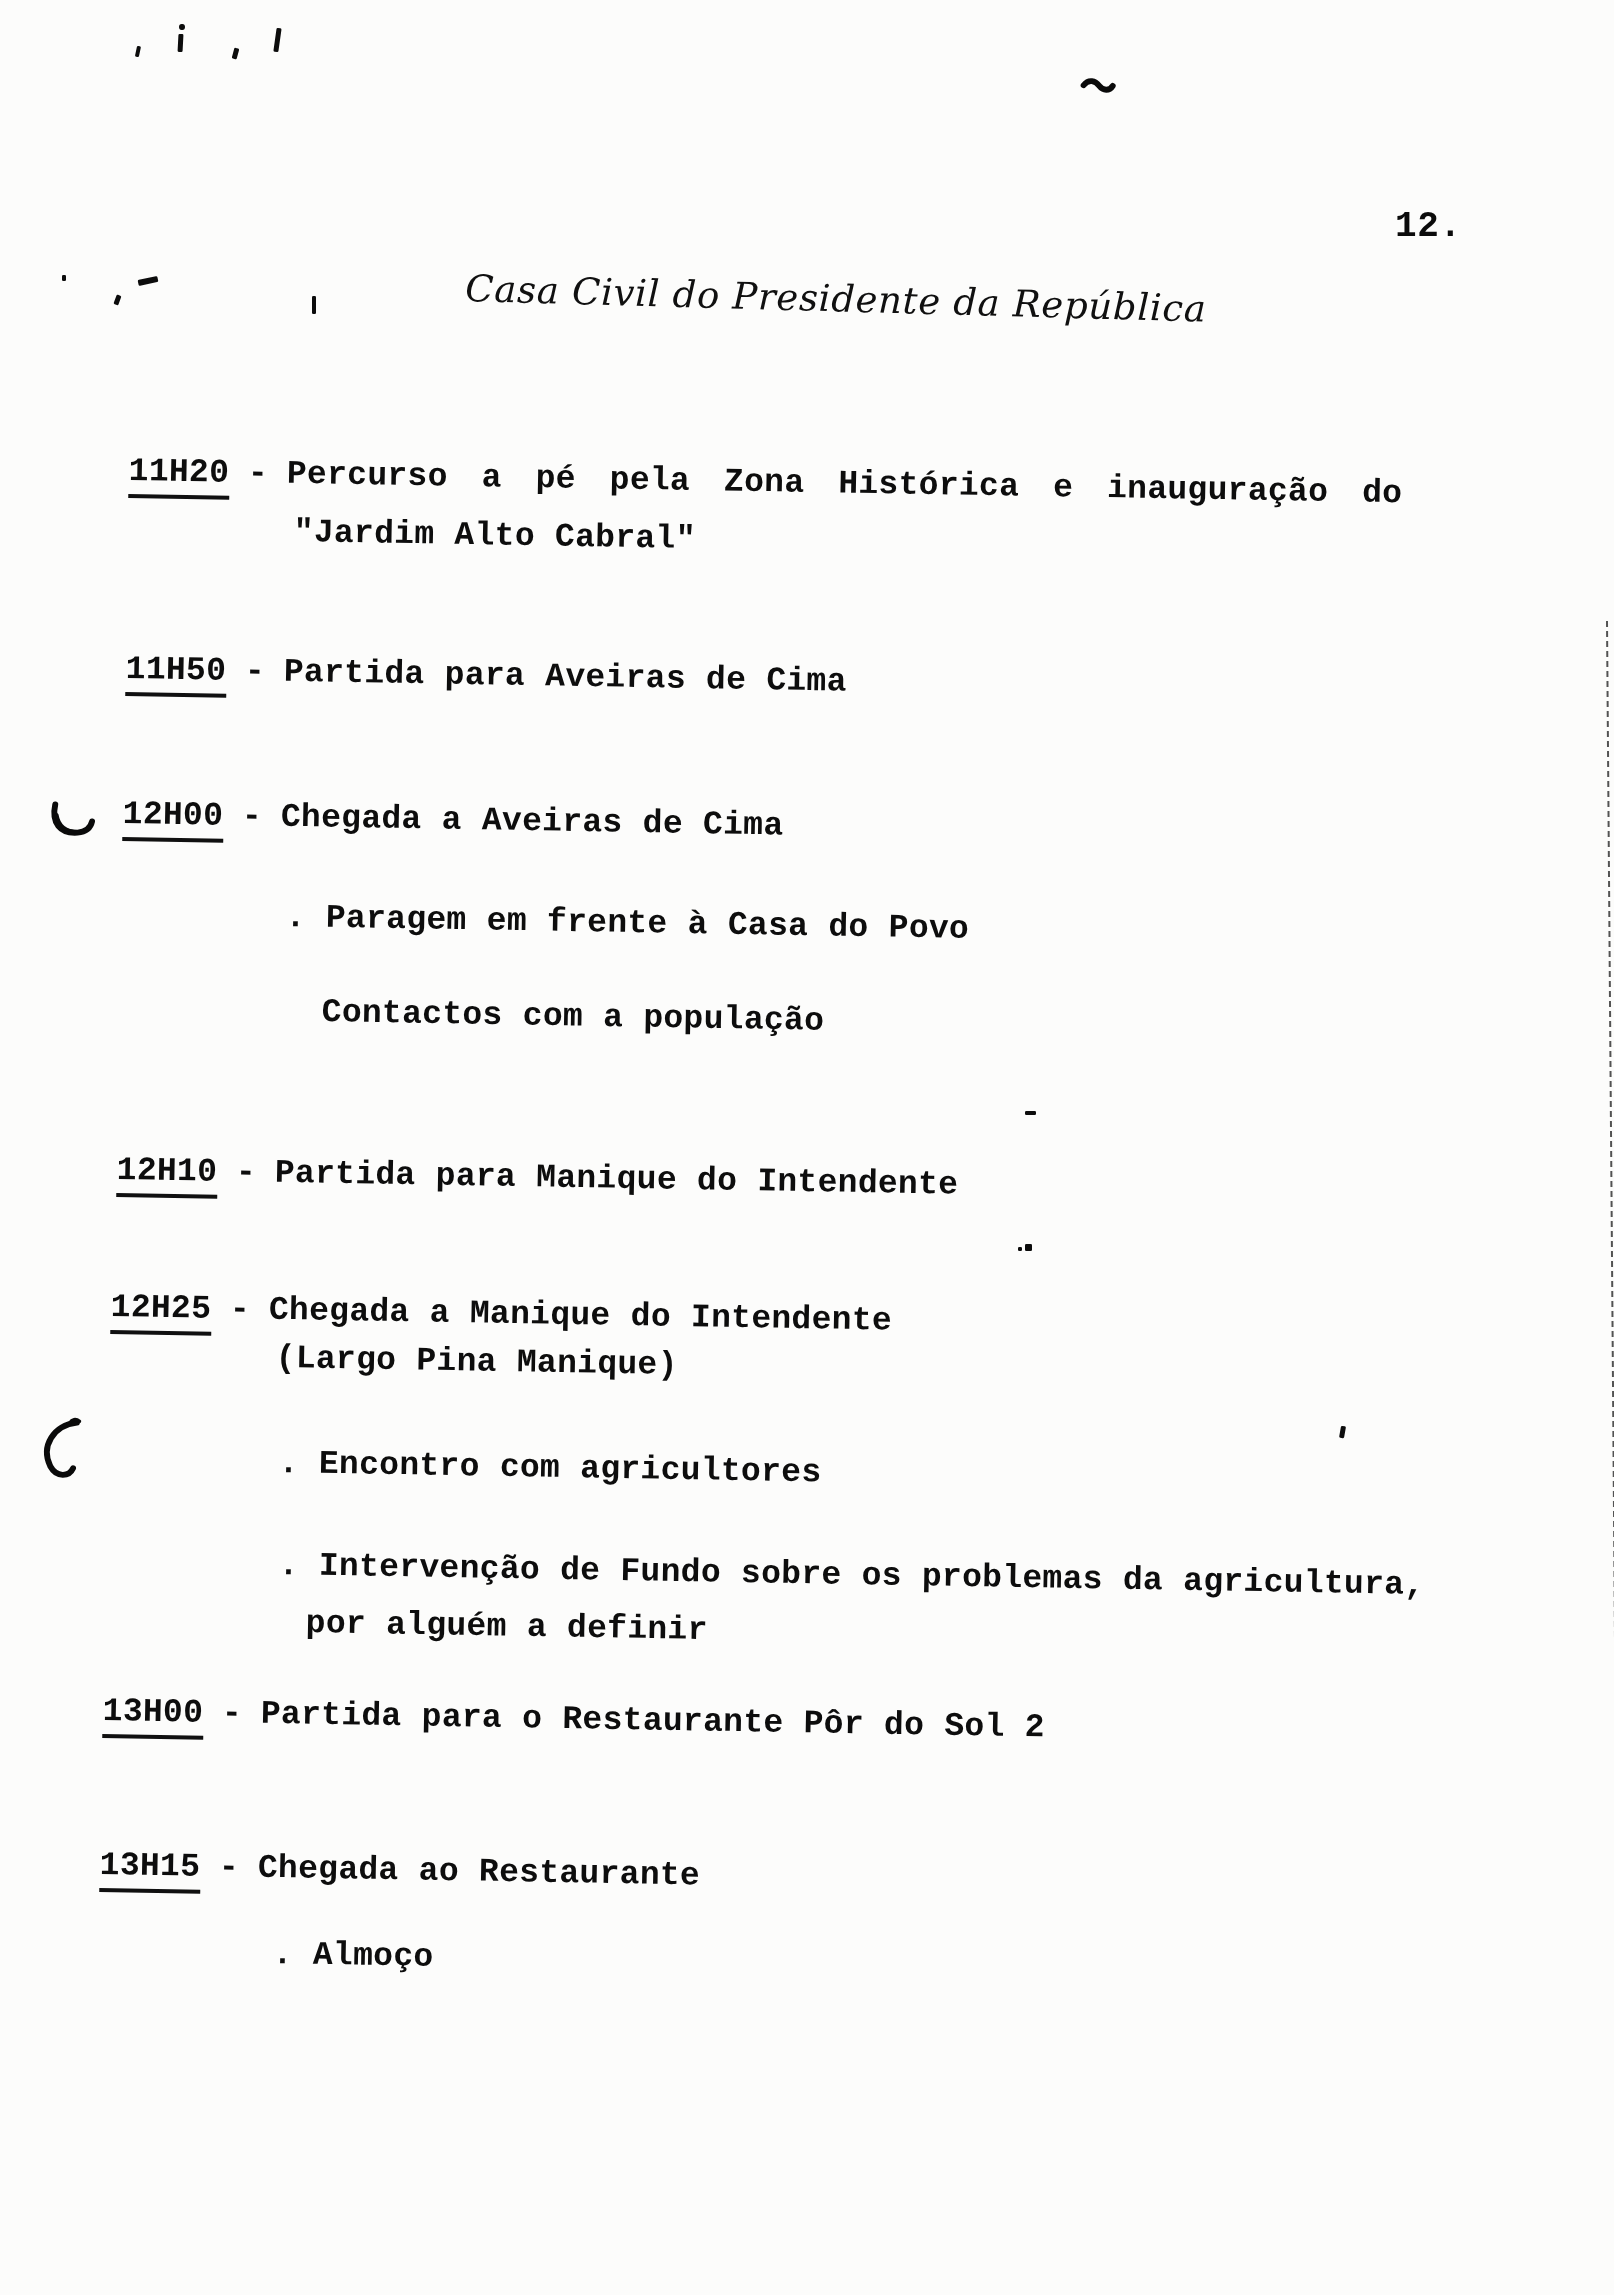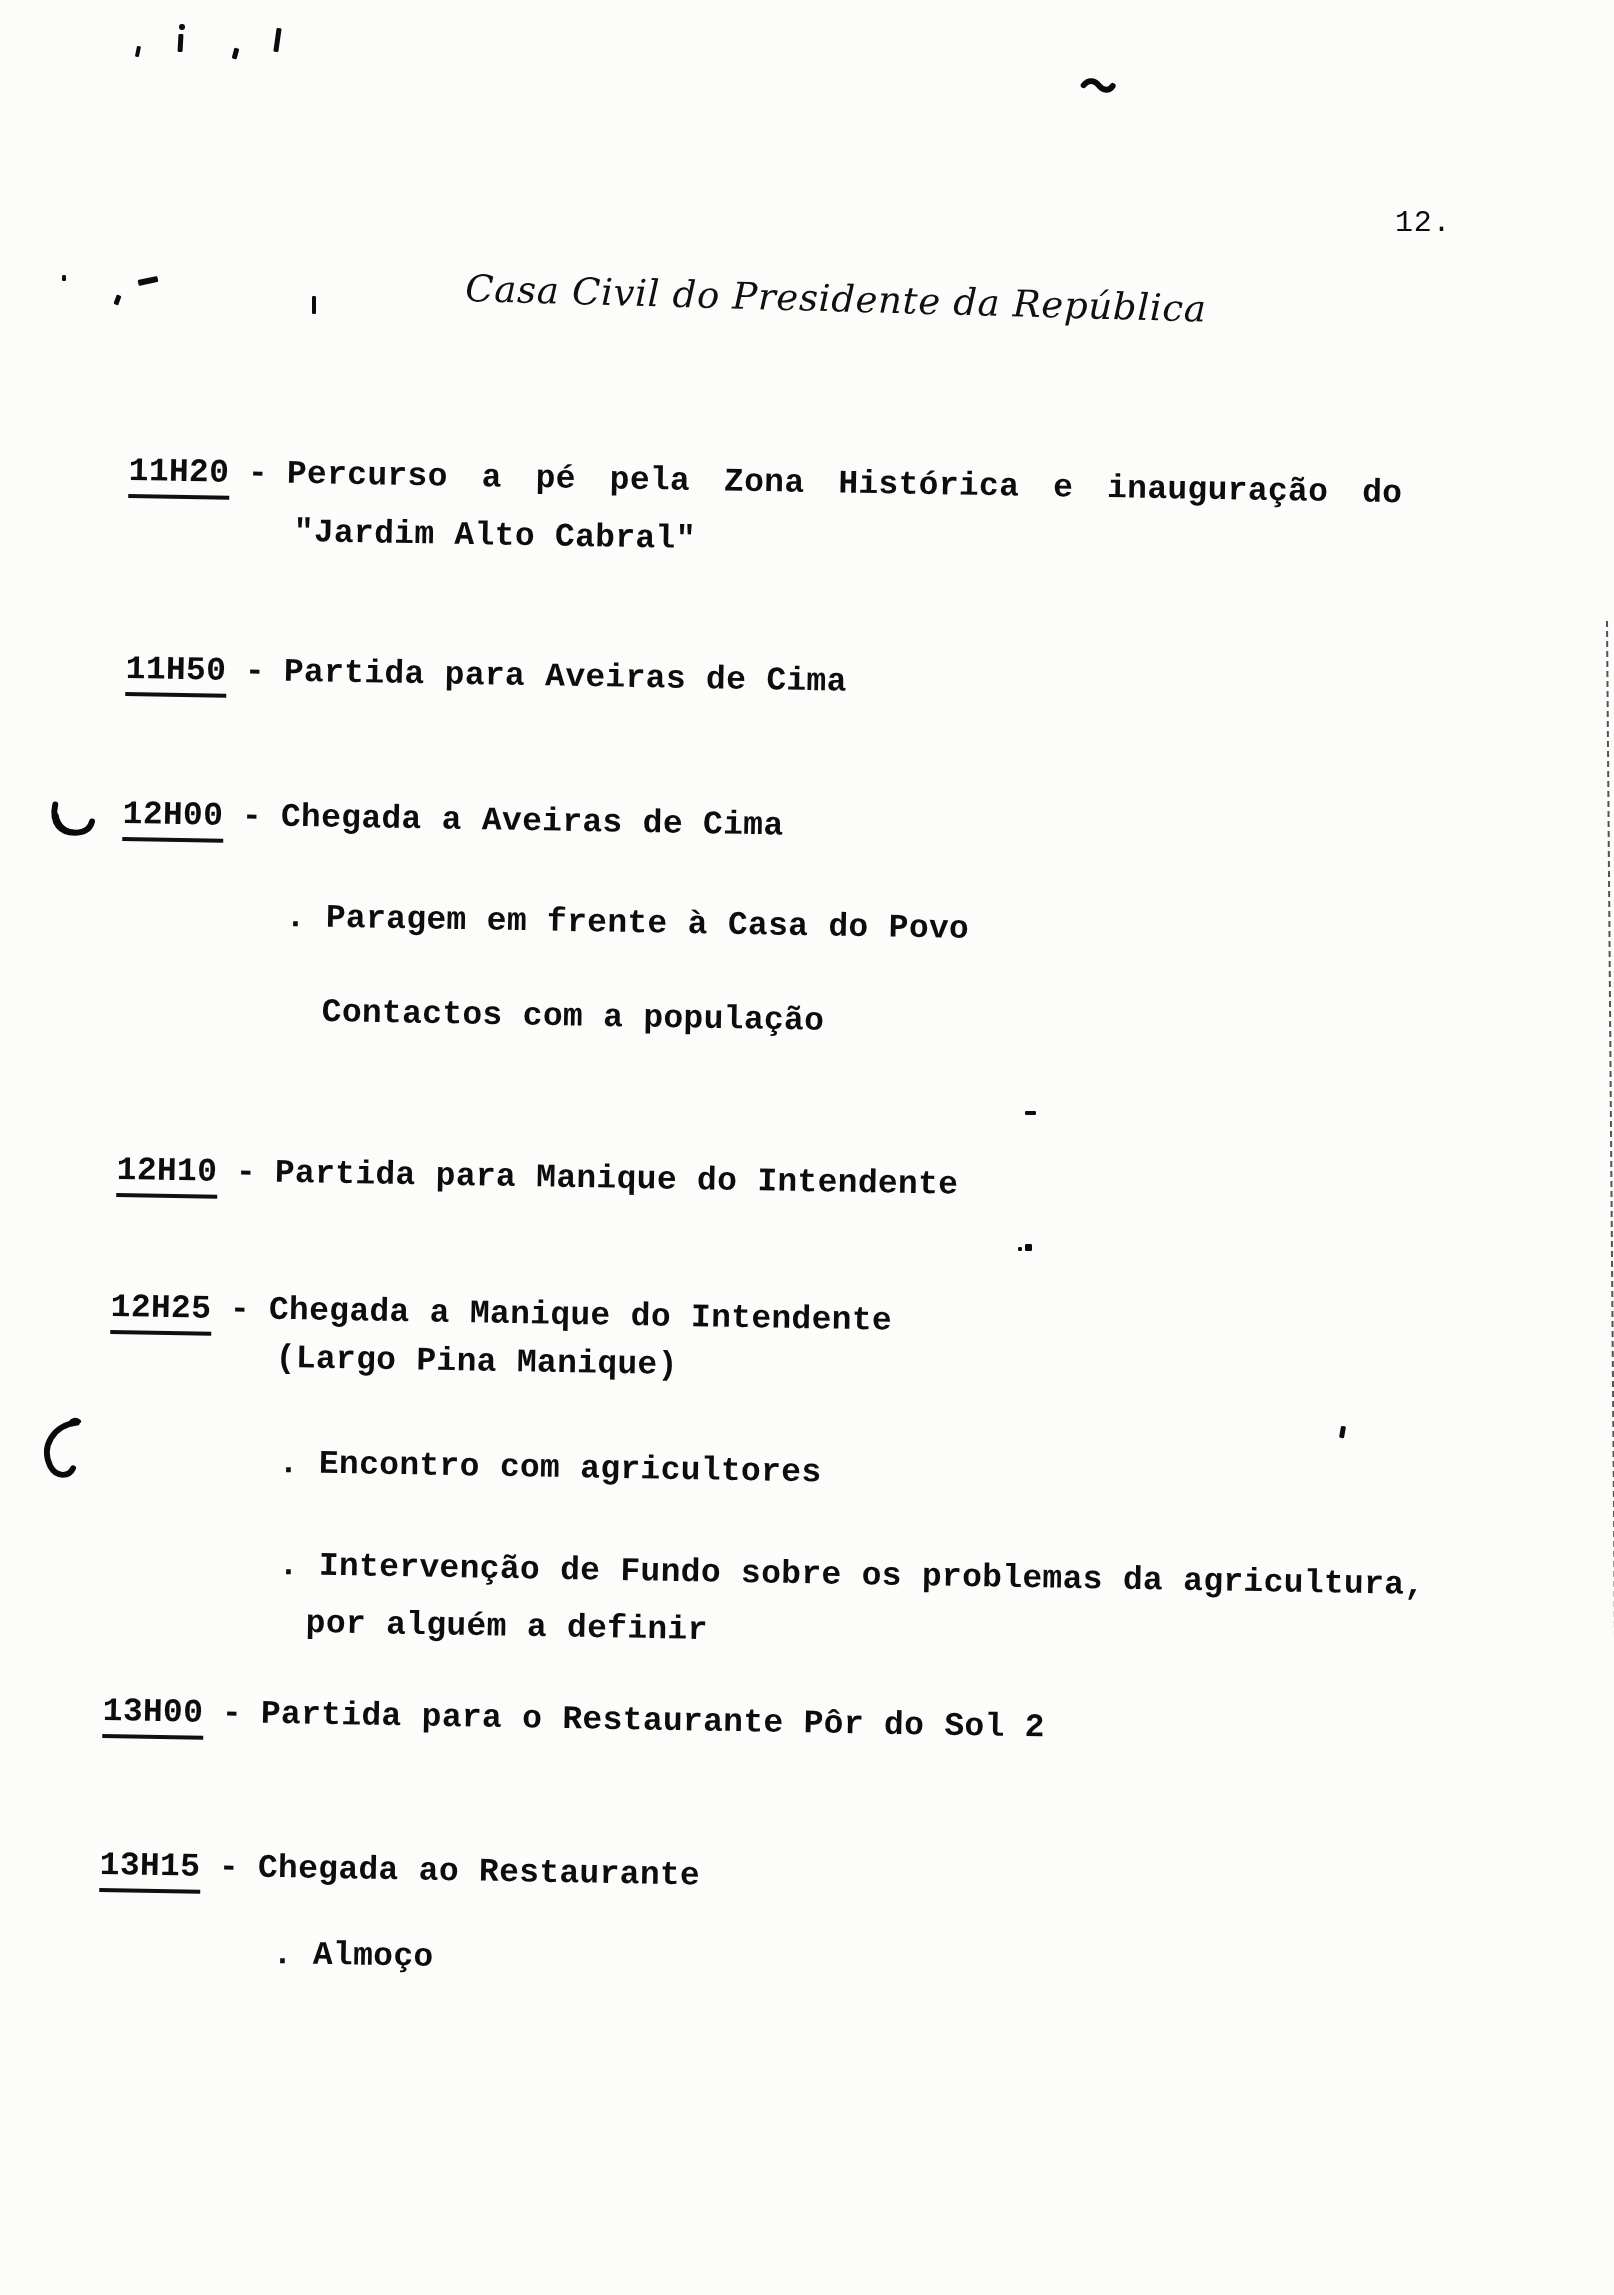--- a/index.html
+++ b/index.html
@@ -41,21 +41,21 @@
     font-size:37px;
     letter-spacing:0.7px;
     white-space:nowrap;
     transform:rotate(1.6deg);
     transform-origin:0 0;
     color:#101010;
   }
   .pagenum{
     position:absolute;
     left:1395px;top:206px;
-    font-size:30px;font-weight:400;
+    font-size:36px;font-weight:700;
     letter-spacing:0.7px;
   }
   .speck{position:absolute;background:#0c0c0c;border-radius:1.3px;}
   .edge-line{
     position:absolute;
     left:1606px;top:621px;
     height:1656px;width:0;
     border-left:2px dashed #2a2a2a;
     transform:rotate(-0.45deg);
     transform-origin:top left;

